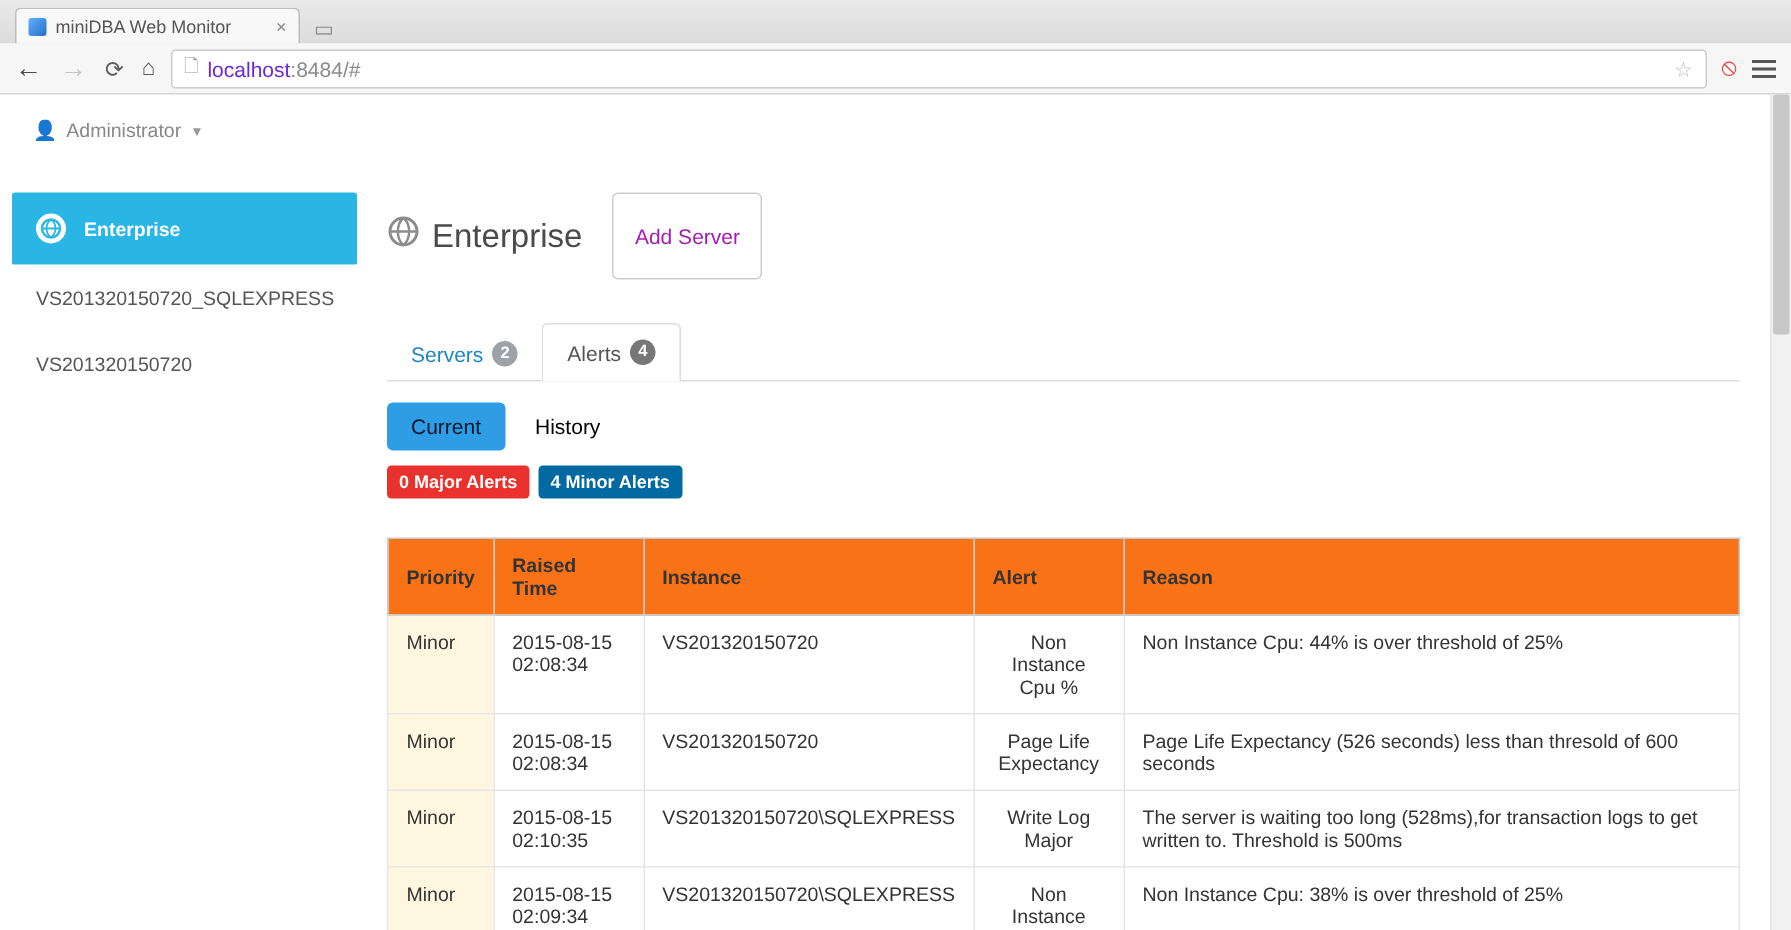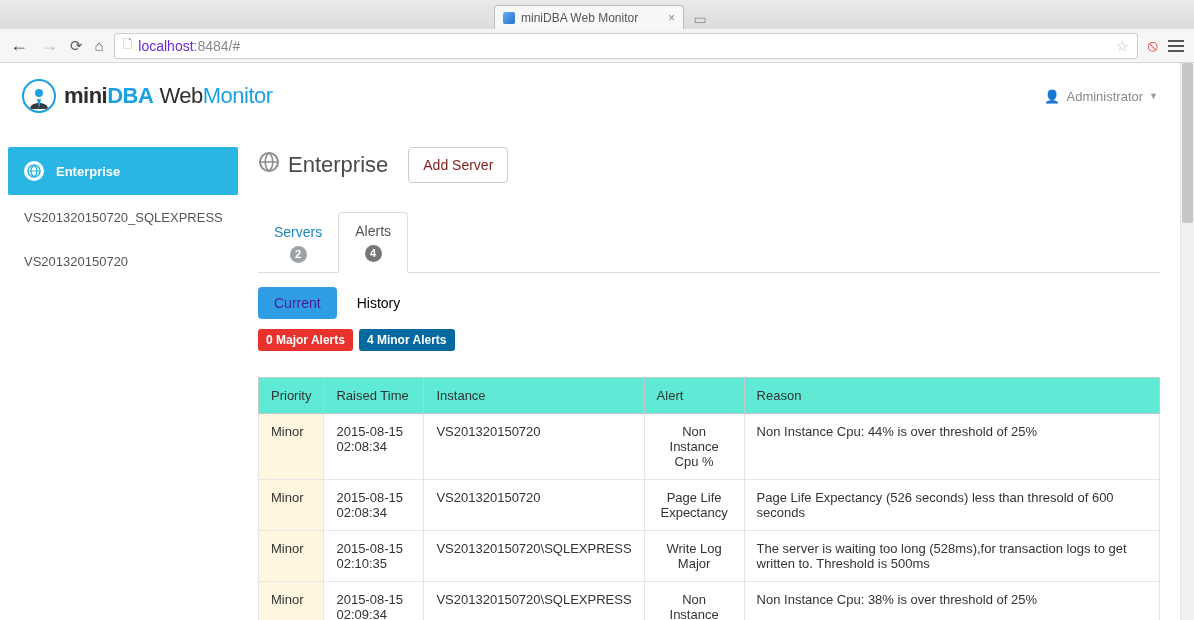--- a/index.html
+++ b/index.html
@@ -1,20 +1,20 @@
 <!DOCTYPE html>
 <html><head>
 <meta charset="utf-8">
 <style>
   * { box-sizing: border-box; margin: 0; padding: 0; }
   body { font-family: "Helvetica Neue", Helvetica, Arial, sans-serif; font-size: 13px; color: #333; background: #33c0d8; }
   .frame { position: relative; width: 1194px; height: 620px; background: #fff; overflow: hidden; }
 
   
-  .tab-strip { height: 29px; background: linear-gradient(#e9e9e9,#dcdcdc); display: flex; align-items: flex-end; padding-left: 10px; border-bottom: 0; justify-content: center; }
+  .tab-strip { height: 29px; background: linear-gradient(#e9e9e9,#dcdcdc); display: flex; align-items: flex-end; padding-left: 10px; border-bottom: 0; }
   .tab-strip .wtab { background: #f8f8f8; height: 24px; display: flex; align-items:center; padding: 0 30px 0 8px; border: 1px solid #bdbdbd; border-bottom: none; border-radius: 4px 4px 0 0; font-size: 12px; color: #555; position: relative; min-width: 190px; }
   .tab-strip .wtab .fav { width: 12px; height: 12px; margin-right: 6px; background: linear-gradient(135deg,#5db0ff,#2a6fc8); border-radius: 2px; display:inline-block; }
   .tab-strip .wtab .close-x { position:absolute; right:8px; top:5px; color:#888; font-size:12px; }
   .plus-tab { width:20px; height:20px; margin-left:6px; color:#888; display:flex; align-items:center; justify-content:center; font-size:14px; }
 
   
   .addr-bar { height: 34px; background: #f6f6f6; border-bottom: 1px solid #d6d6d6; display:flex; align-items:center; padding: 0 10px; gap: 10px; }
   .addr-bar .nav-icons { display:flex; align-items:center; gap:12px; color:#5e5e5e; }
   .omnibox { flex:1; height:26px; border:1px solid #ccc; border-radius:3px; background:#fff; display:flex; align-items:center; padding:0 8px; color:#555; font-size:14px; position:relative; }
   .omnibox .page-ico { color:#999; margin-right:6px; font-size:12px; }
@@ -52,43 +52,43 @@
   .sidebar .item.active { background:#29b6e5; color:#fff; font-weight:600; display:flex; align-items:center; gap:12px; border-radius:2px; }
   .sidebar .item.active .globe { filter:none; }
   .globe { width:20px; height:20px; border-radius:50%; background:#fff; display:inline-flex; align-items:center; justify-content:center; color:#29b6e5; font-size:14px; }
   .sidebar .item.active .globe svg path, .sidebar .item.active .globe svg circle { stroke:#29b6e5; }
 
   
   .main { flex:1; padding: 0 20px; }
   .page-title-row { display:flex; align-items:center; gap:20px; margin-bottom:28px; }
   .page-title-row h1 { font-size:22px; font-weight:400; color:#4a4a4a; display:flex; align-items:center; gap:8px; }
   .page-title-row h1 .hg { color:#8c8c8c; }
-  .btn { background:#fff; border:1px solid #ccc; border-radius:4px; padding:9px 14px; font-size:14px; color:#7f1d1d; cursor:pointer; }
+  .btn { background:#fff; border:1px solid #ccc; border-radius:4px; padding:20px 14px; font-size:14px; color:#a21caf; cursor:pointer; }
 
   
   .tabs { border-bottom:1px solid #ddd; display:flex; align-items:flex-end; }
-  .tabs .tab { padding:10px 16px; font-size:14px; color:#1e86c7; cursor:pointer; display:flex; align-items:center; gap:6px; position:relative; top:1px;flex-direction:column; }
+  .tabs .tab { padding:10px 16px; font-size:14px; color:#1e86c7; cursor:pointer; display:flex; align-items:center; gap:6px; position:relative; top:1px; }
   .tabs .tab.active { border:1px solid #ddd; border-bottom:1px solid #fff; border-radius:4px 4px 0 0; background:#fff; color:#555; }
   .badge { display:inline-block; min-width:17px; height:17px; padding:0 4px; border-radius:9px; background:#9da2a7; color:#fff; font-size:11px; line-height:17px; text-align:center; font-weight:600; }
   .tab.active .badge { background:#777; }
 
   
   .subtabs { display:flex; align-items:center; gap:4px; padding:14px 0 10px 0; }
   .pill { padding:8px 16px; border-radius:4px; font-size:14px; color:#000000; cursor:pointer; }
-  .pill.active { background:#2f9ce6; color:#4c1d95; }
+  .pill.active { background:#2f9ce6; color:#0f172a; }
 
   
   .alert-counts { display:flex; gap:6px; margin-bottom:26px; }
   .ac-badge { color:#fff; font-size:12px; font-weight:600; padding:4px 8px; border-radius:3px; }
   .ac-major { background:#e9322d; }
   .ac-minor { background:#0369a1; }
 
   
   table.alerts { width:100%; border-collapse:collapse; border:1px solid #d6d6d6; font-size:13px; }
-  table.alerts th { background:#5eead4; color:#333; text-align:left; padding:10px 12px; font-weight:400; border:1px solid #c8c8c8; }
+  table.alerts th { background:#f97316; color:#333; text-align:left; padding:10px 12px; font-weight:700; border:1px solid #c8c8c8; }
   table.alerts td { padding:10px 12px; border:1px solid #e6e6e6; vertical-align:top; color:#333; }
   td.prio-cell { background:#fff6e0; color:#777; width:56px; }
   .col-raised { width:100px; }
   .col-instance { width:195px; }
   .col-alert { width:100px;text-align:center; }
 </style>
 </head>
 <body>
 
 <div class="frame">
@@ -121,32 +121,20 @@
           <span></span>
           <span></span>
           <span></span>
         </div>
     </div>
   </div>
 
   <div class="page">
 
     <div class="app-header">
-      <div class="logo">
-        <span class="ico">
-          <svg width="26" height="26" viewBox="0 0 26 26">
-            <circle cx="13" cy="8" r="4" fill="#1ba1e2"></circle>
-            <path d="M4 24 C4 16 22 16 22 24 Z" fill="#3a3a3a"></path>
-            <path d="M11 14 L13 24 L15 14 Z" fill="#1ba1e2"></path>
-          </svg>
-        </span>
-        <span>
-          <span class="tmini">mini</span><span class="tdba">DBA</span><span class="tweb">Web</span><span class="tmon">Monitor</span>
-        </span>
-      </div>
       <div class="admin">
         <span style="color:#aaa;">👤</span>
         <span>Administrator</span>
         <span class="caret">▼</span>
       </div>
     </div>
 
     <div class="body">
 
       <div class="sidebar">

